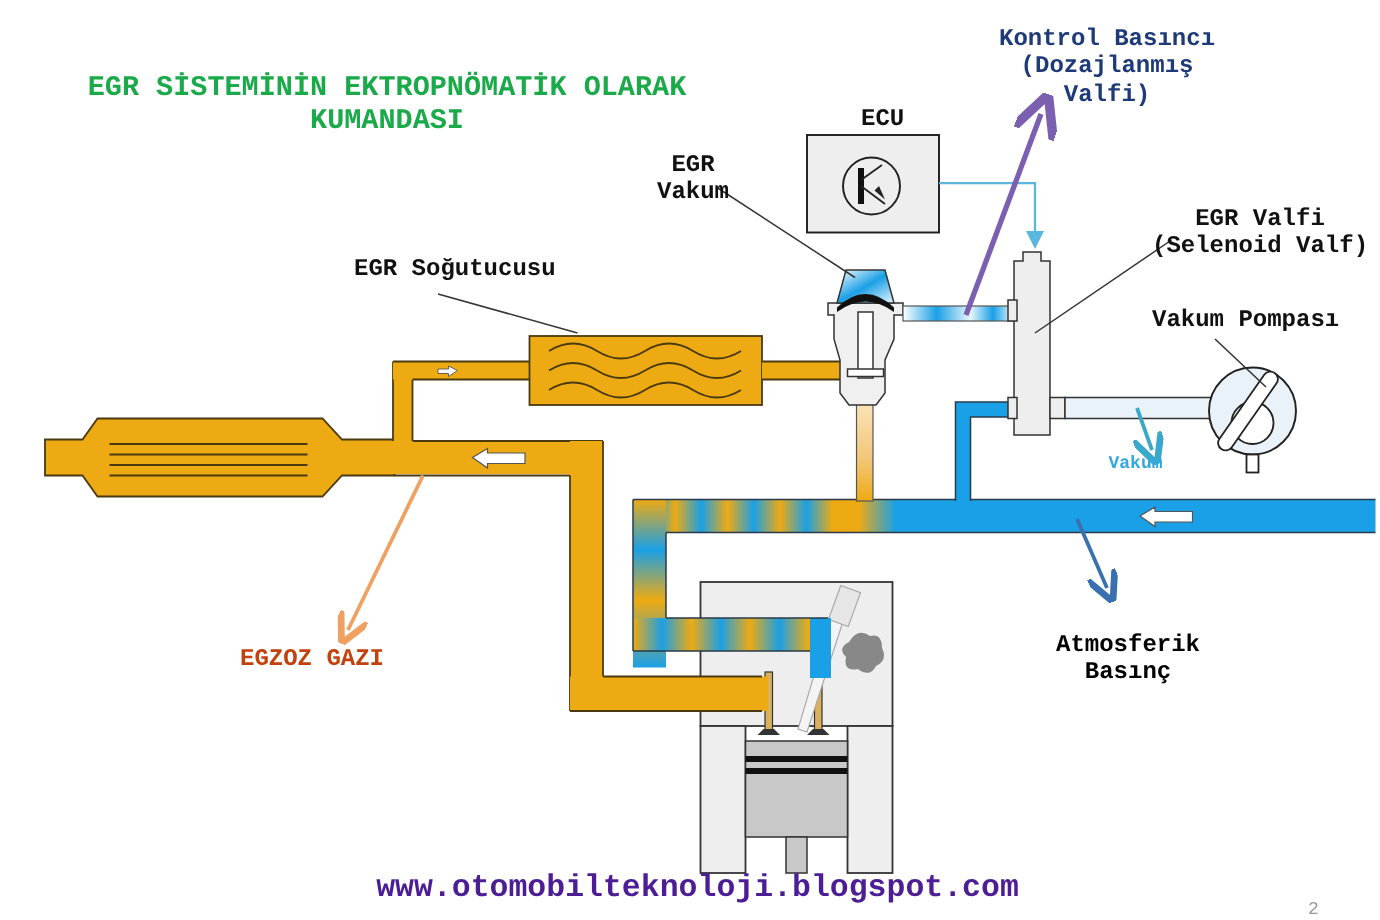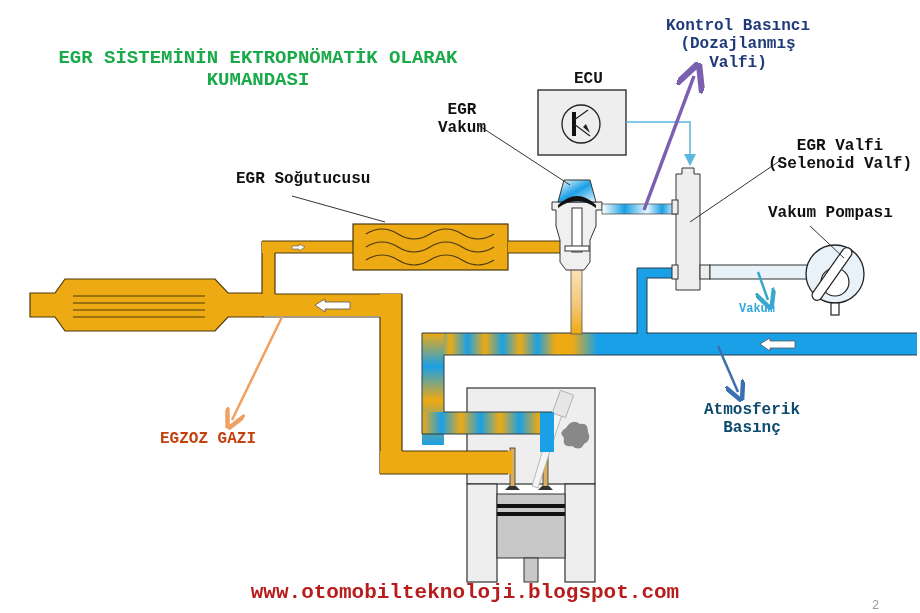--- a/index.html
+++ b/index.html
@@ -4,22 +4,22 @@
 <style>
   html, body { margin: 0; padding: 0; background: #ffffff; }
   body { width: 920px; height: 613px; position: relative; overflow: hidden; font-family: "Liberation Sans", sans-serif; }
   svg { position: absolute; left: 0; top: 0; }
   .lbl { position: absolute; font-weight: bold; text-align: center; line-height: 1.15; font-family: Liberation Mono, monospace; white-space: nowrap; }
   .title { color: #1aaa4a; font-size: 19px; left: 18px; top: 48px; width: 480px; }
   .black { color: #111111; font-size: 16px; }
   .navy { color: #1f3a78; font-size: 16px; }
   .egzoz { color: #c2410c; font-size: 16px; }
   .vak { color: #33a8e0; font-size: 12px; text-align: right; }
-  .atm { color: #0c4a6e; font-size: 16px; }
-  .url { color: #b91c1c; font-size: 21px; left: 240px; top: 581px; width: 450px; }
+  .atm { color: #000000; font-size: 16px; margin-top: 20px; }
+  .url { color: #4c1d95; font-size: 21px; left: 240px; top: 581px; width: 450px; }
   .page { color: #999999; font-size: 12px; font-weight: normal; left: 872px; top: 600px; }
 </style>
 </head>
 <body>
 
 <svg width="920" height="613" viewBox="0 0 920 613">
   <defs>
     <linearGradient id="mixH" x1="0" x2="1" y1="0" y2="0">
       <stop offset="0" stop-color="#eeaa12"></stop>
       <stop offset="0.08" stop-color="#1aa0e6"></stop>

